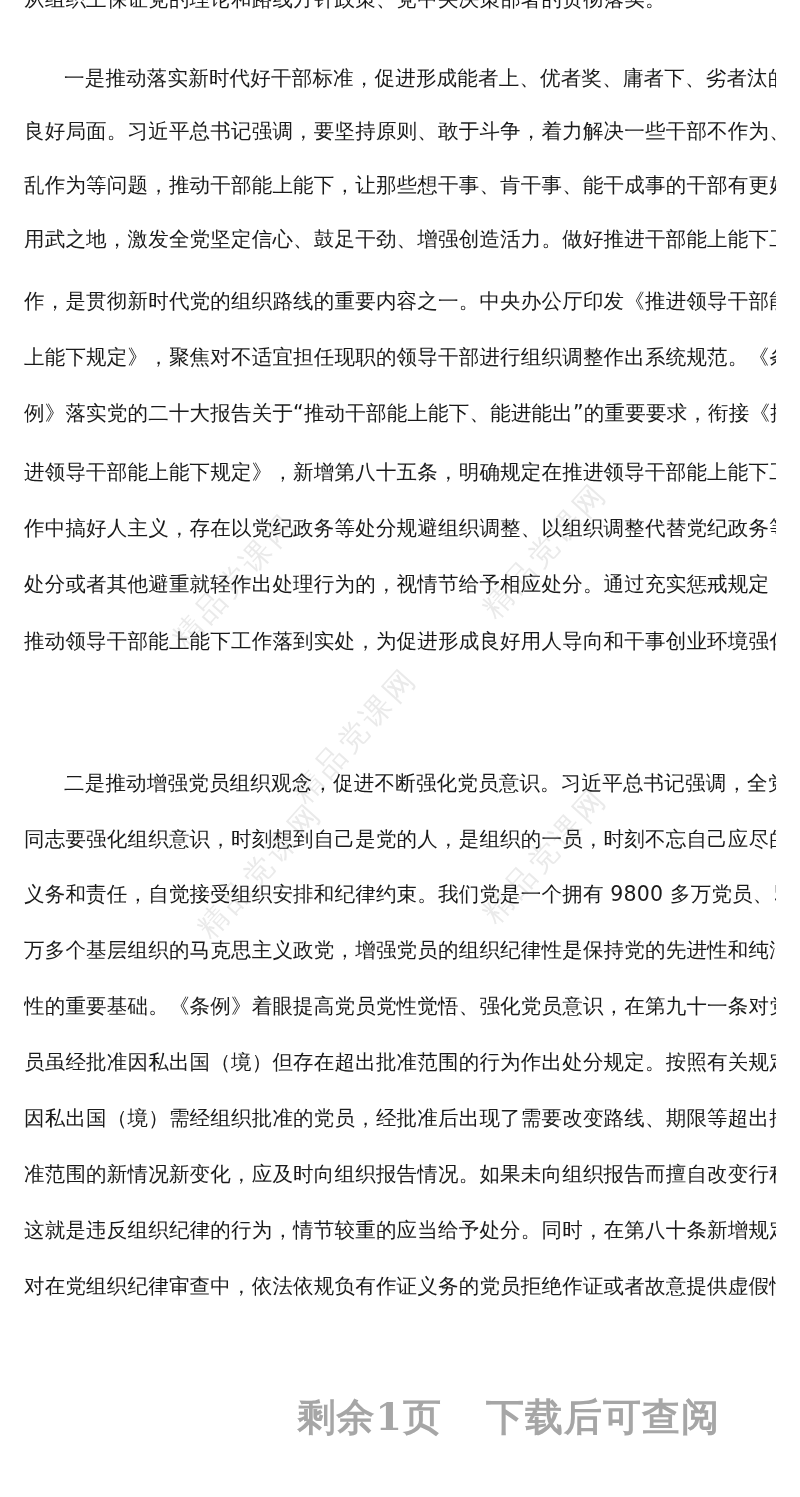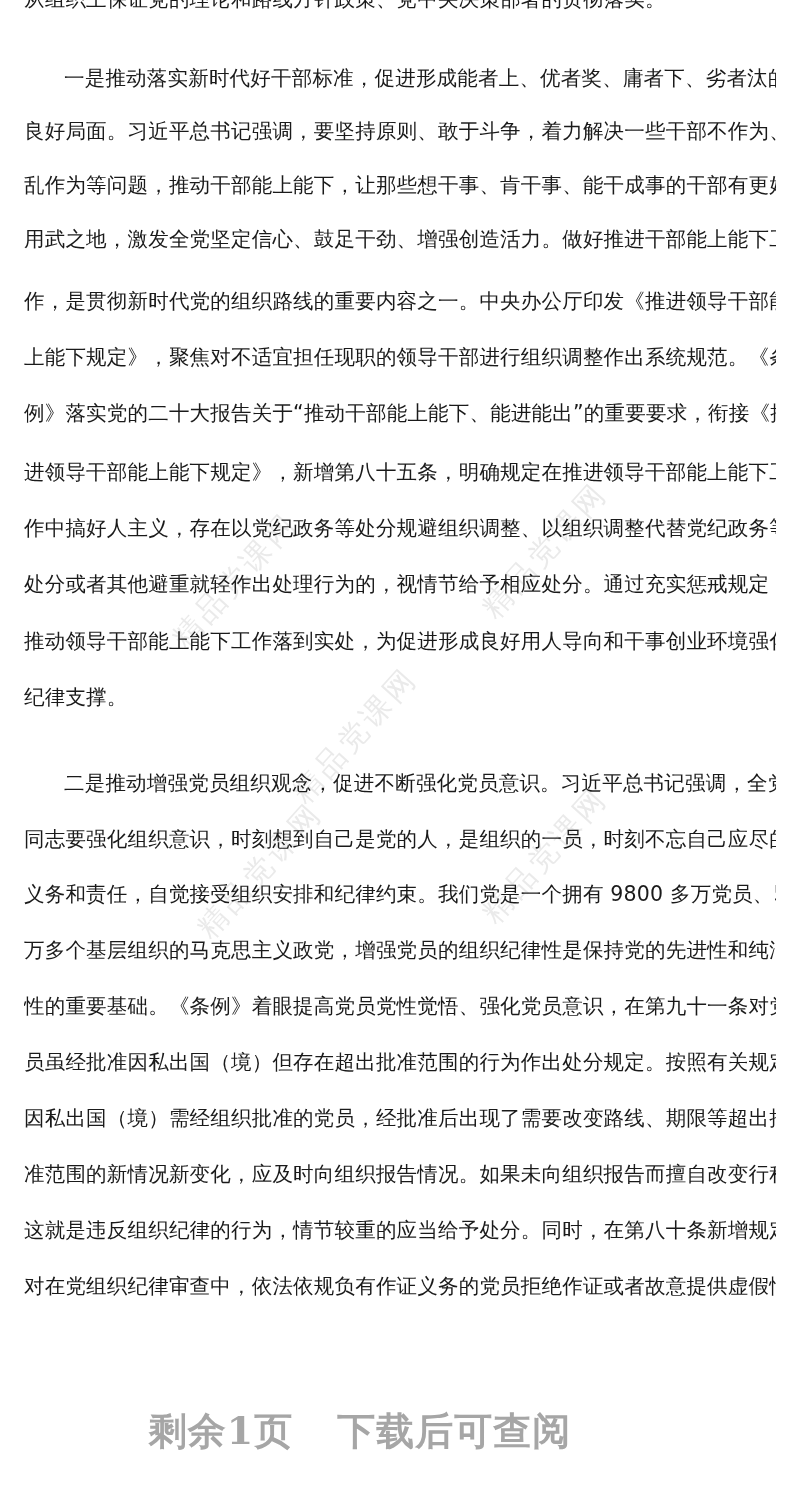--- a/index.html
+++ b/index.html
@@ -53,27 +53,26 @@
       letter-spacing: 4px;
       white-space: nowrap;
       pointer-events: none;
       font-family: "DejaVu Sans", sans-serif;
     }
     .more-banner {
       position: absolute;
       left: 0;
       top: 1392px;
       width: 720px;
-      text-align: center;
+      text-align: right;
       font-family: "DejaVu Serif", "Liberation Serif", serif;
       font-weight: bold;
       font-size: 38px;
       color: #a6a6a6;
       letter-spacing: 1px;
-      margin-top: 14px;
     }
     .more-banner .gap {
       display: inline-block;
       width: 44px;
     }
   </style>
 </head>
 <body>
 
 <div class="page">
@@ -90,21 +89,20 @@
   <div class="line" style="top:118px;">良好局面。习近平总书记强调，要坚持原则、敢于斗争，着力解决一些干部不作为、</div>
   <div class="line" style="top:172px;">乱作为等问题，推动干部能上能下，让那些想干事、肯干事、能干成事的干部有更好</div>
   <div class="line" style="top:226px;">用武之地，激发全党坚定信心、鼓足干劲、增强创造活力。做好推进干部能上能下工</div>
   <div class="line" style="top:288px;">作，是贯彻新时代党的组织路线的重要内容之一。中央办公厅印发《推进领导干部能</div>
   <div class="line" style="top:344px;">上能下规定》，聚焦对不适宜担任现职的领导干部进行组织调整作出系统规范。《条</div>
   <div class="line" style="top:400px;">例》落实党的二十大报告关于“推动干部能上能下、能进能出”的重要要求，衔接《推</div>
   <div class="line" style="top:459px;">进领导干部能上能下规定》，新增第八十五条，明确规定在推进领导干部能上能下工</div>
   <div class="line" style="top:515px;">作中搞好人主义，存在以党纪政务等处分规避组织调整、以组织调整代替党纪政务等</div>
   <div class="line" style="top:571px;">处分或者其他避重就轻作出处理行为的，视情节给予相应处分。通过充实惩戒规定，</div>
   <div class="line" style="top:628px;">推动领导干部能上能下工作落到实处，为促进形成良好用人导向和干事创业环境强化</div>
-  <div class="line short" style="top:684px;">纪律支撑。</div>
 
   <div class="line indent" style="top:770px;">二是推动增强党员组织观念，促进不断强化党员意识。习近平总书记强调，全党</div>
   <div class="line" style="top:826px;">同志要强化组织意识，时刻想到自己是党的人，是组织的一员，时刻不忘自己应尽的</div>
   <div class="line" style="top:881px;">义务和责任，自觉接受组织安排和纪律约束。我们党是一个拥有 9800 多万党员、506</div>
   <div class="line" style="top:937px;">万多个基层组织的马克思主义政党，增强党员的组织纪律性是保持党的先进性和纯洁</div>
   <div class="line" style="top:993px;">性的重要基础。《条例》着眼提高党员党性觉悟、强化党员意识，在第九十一条对党</div>
   <div class="line" style="top:1049px;">员虽经批准因私出国（境）但存在超出批准范围的行为作出处分规定。按照有关规定</div>
   <div class="line" style="top:1105px;">因私出国（境）需经组织批准的党员，经批准后出现了需要改变路线、期限等超出批</div>
   <div class="line" style="top:1161px;">准范围的新情况新变化，应及时向组织报告情况。如果未向组织报告而擅自改变行程，</div>
   <div class="line" style="top:1217px;">这就是违反组织纪律的行为，情节较重的应当给予处分。同时，在第八十条新增规定，</div>

